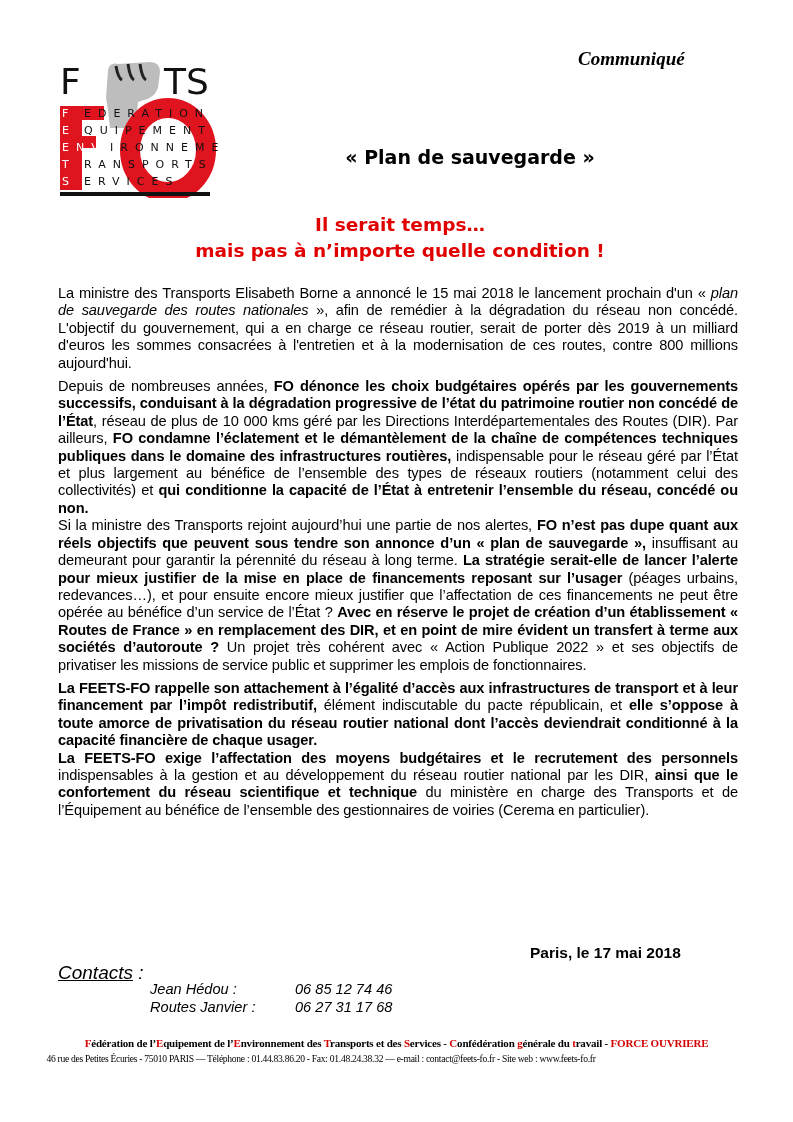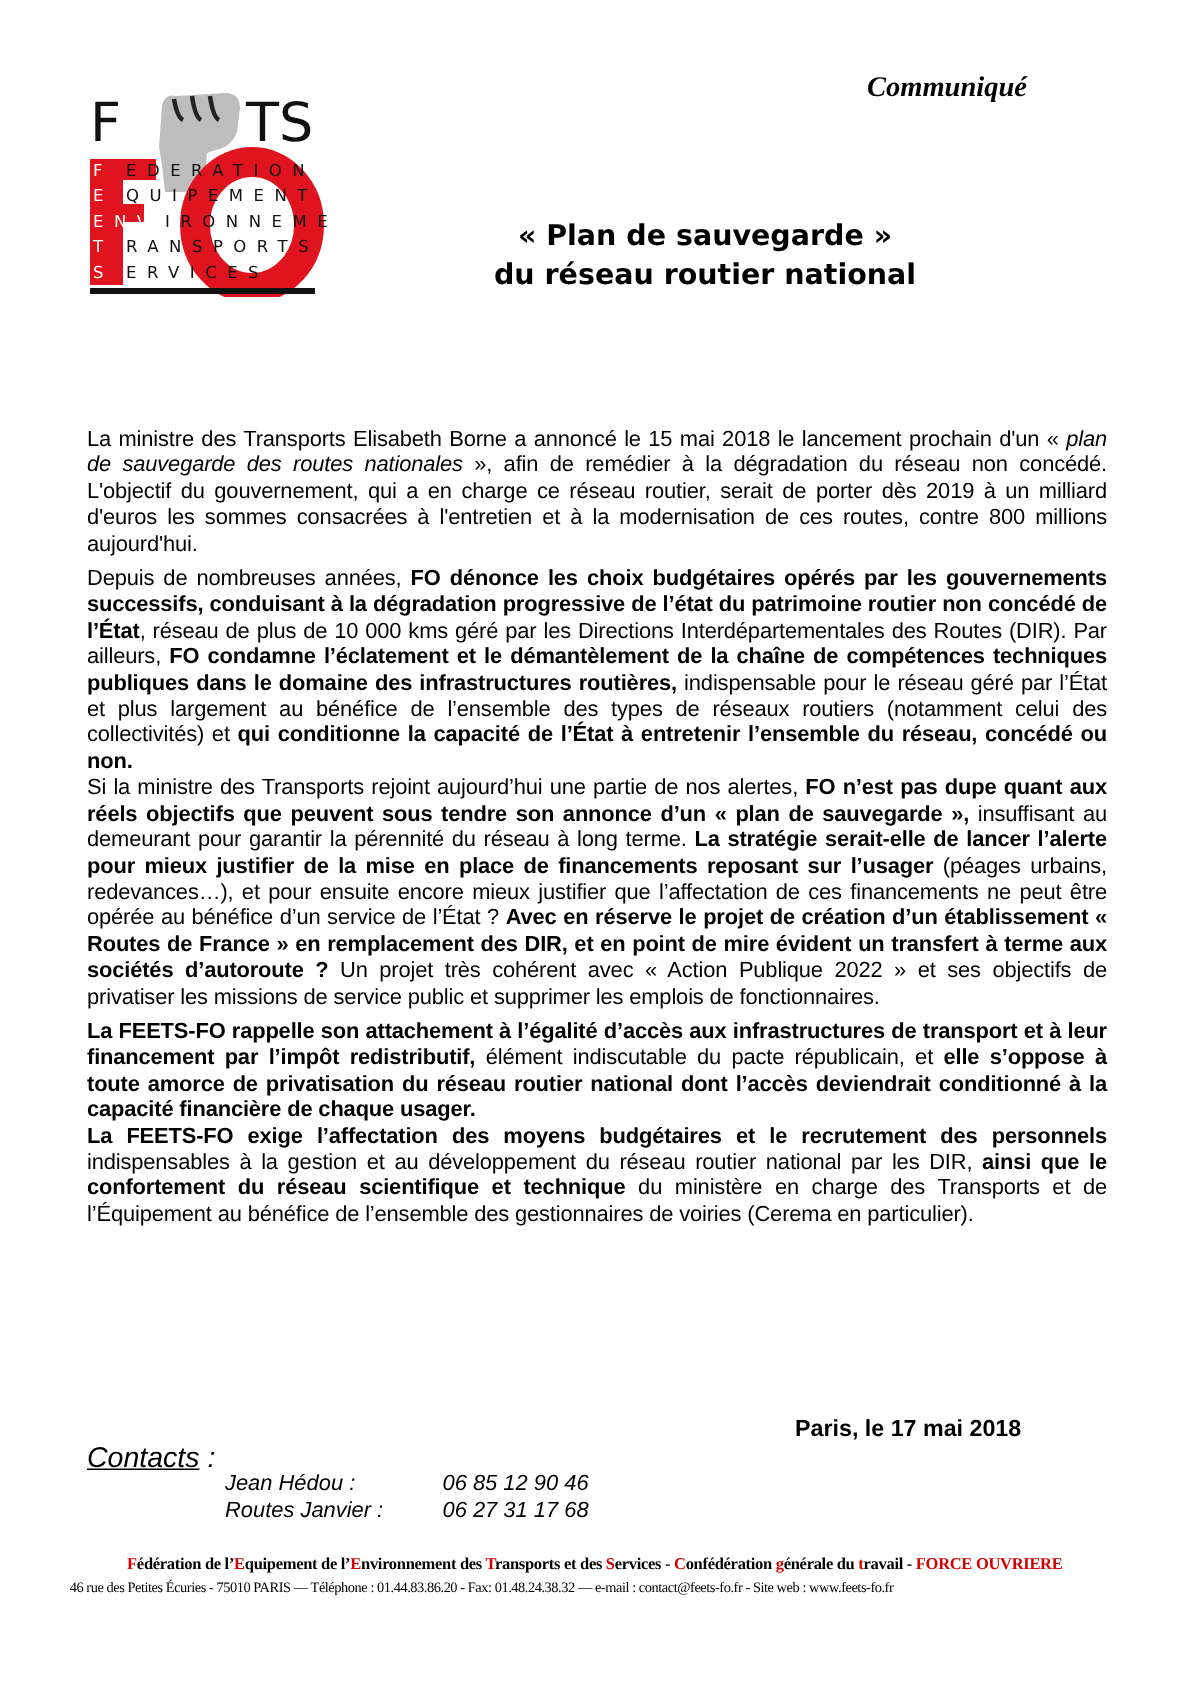--- a/index.html
+++ b/index.html
@@ -54,38 +54,39 @@
         <text x="26" y="110">RANSPORTS</text>
       <text x="4" y="127" fill="#fff">S</text>
         <text x="26" y="127">ERVICES</text>
     </g>
     <rect x="2" y="134" width="150" height="4" fill="#111"></rect>
   </svg>
 </div>
 
 <div class="abs title">
   <div>« Plan de sauvegarde »</div>
-  <div>du réseau routier national</div>
 </div>
 
 <div class="abs subtitle">
+  <div>Il serait temps…</div>
+  <div>mais pas à n’importe quelle condition !</div>
 </div>
 
 <div class="abs body-text">
   <p><span>La ministre des Transports Elisabeth Borne a annoncé le 15 mai 2018 le lancement prochain d'un «</span><i> plan de sauvegarde des routes nationales </i><span>», afin de remédier à la dégradation du réseau non concédé. L'objectif du gouvernement, qui a en charge ce réseau routier, serait de porter dès 2019 à un milliard d'euros les sommes consacrées à l'entretien et à la modernisation de ces routes, contre 800 millions aujourd'hui.</span></p>
   <p class="tight"><span>Depuis de nombreuses années, </span><b>FO dénonce les choix budgétaires opérés par les gouvernements successifs, conduisant à la dégradation progressive de l’état du patrimoine routier non concédé de l’État</b><span>, réseau de plus de 10 000 kms géré par les Directions Interdépartementales des Routes (DIR). Par ailleurs, </span><b>FO condamne l’éclatement et le démantèlement de la chaîne de compétences techniques publiques dans le domaine des infrastructures routières,</b><span> indispensable pour le réseau géré par l’État et plus largement au bénéfice de l’ensemble des types de réseaux routiers (notamment celui des collectivités) et </span><b>qui conditionne la capacité de l’État à entretenir l’ensemble du réseau, concédé ou non.</b></p>
   <p><span>Si la ministre des Transports rejoint aujourd’hui une partie de nos alertes, </span><b>FO n’est pas dupe quant aux réels objectifs que peuvent sous tendre son annonce d’un « plan de sauvegarde »,</b><span> insuffisant au demeurant pour garantir la pérennité du réseau à long terme. </span><b>La stratégie serait-elle de lancer l’alerte pour mieux justifier de la mise en place de financements reposant sur l’usager</b><span> (péages urbains, redevances…), et pour ensuite encore mieux justifier que l’affectation de ces financements ne peut être opérée au bénéfice d’un service de l’État ? </span><b>Avec en réserve le projet de création d’un établissement « Routes de France » en remplacement des DIR, et en point de mire évident un transfert à terme aux sociétés d’autoroute ?</b><span> Un projet très cohérent avec « Action Publique 2022 » et ses objectifs de privatiser les missions de service public et supprimer les emplois de fonctionnaires.</span></p>
   <p class="tight"><b>La FEETS-FO rappelle son attachement à l’égalité d’accès aux infrastructures de transport et à leur financement par l’impôt redistributif,</b><span> élément indiscutable du pacte républicain, et </span><b>elle s’oppose à toute amorce de privatisation du réseau routier national dont l’accès deviendrait conditionné à la capacité financière de chaque usager.</b></p>
   <p><b>La FEETS-FO exige l’affectation des moyens budgétaires et le recrutement des personnels</b><span> indispensables à la gestion et au développement du réseau routier national par les DIR, </span><b>ainsi que le confortement du réseau scientifique et technique</b><span> du ministère en charge des Transports et de l’Équipement au bénéfice de l’ensemble des gestionnaires de voiries (Cerema en particulier).</span></p>
 </div>
 
 <div class="abs signature">Paris, le 17 mai 2018</div>
 
 <div class="abs contacts-label"><u>Contacts</u><span> :</span></div>
 <div class="abs contact-row" style="top:981px;">
-  <span class="name">Jean Hédou :</span><span>06 85 12 90 46</span>
+  <span class="name">Jean Hédou :</span><span>06 85 12 74 46</span>
 </div>
 <div class="abs contact-row" style="top:999px;">
   <span class="name">Routes Janvier :</span><span>06 27 31 17 68</span>
 </div>
 
 <div class="abs footer1"><span class="red">F</span><span>édération de l’</span><span class="red">E</span><span>quipement de l’</span><span class="red">E</span><span>nvironnement des </span><span class="red">T</span><span>ransports et des </span><span class="red">S</span><span>ervices - </span><span class="red">C</span><span>onfédération </span><span class="red">g</span><span>énérale du </span><span class="red">t</span><span>ravail - </span><span class="red">FORCE OUVRIERE</span></div>
 <div class="abs footer2">46 rue des Petites Écuries - 75010 PARIS  — Téléphone : 01.44.83.86.20 - Fax: 01.48.24.38.32 —  e-mail : contact@feets-fo.fr - Site web : www.feets-fo.fr</div>
 
 </body></html>

